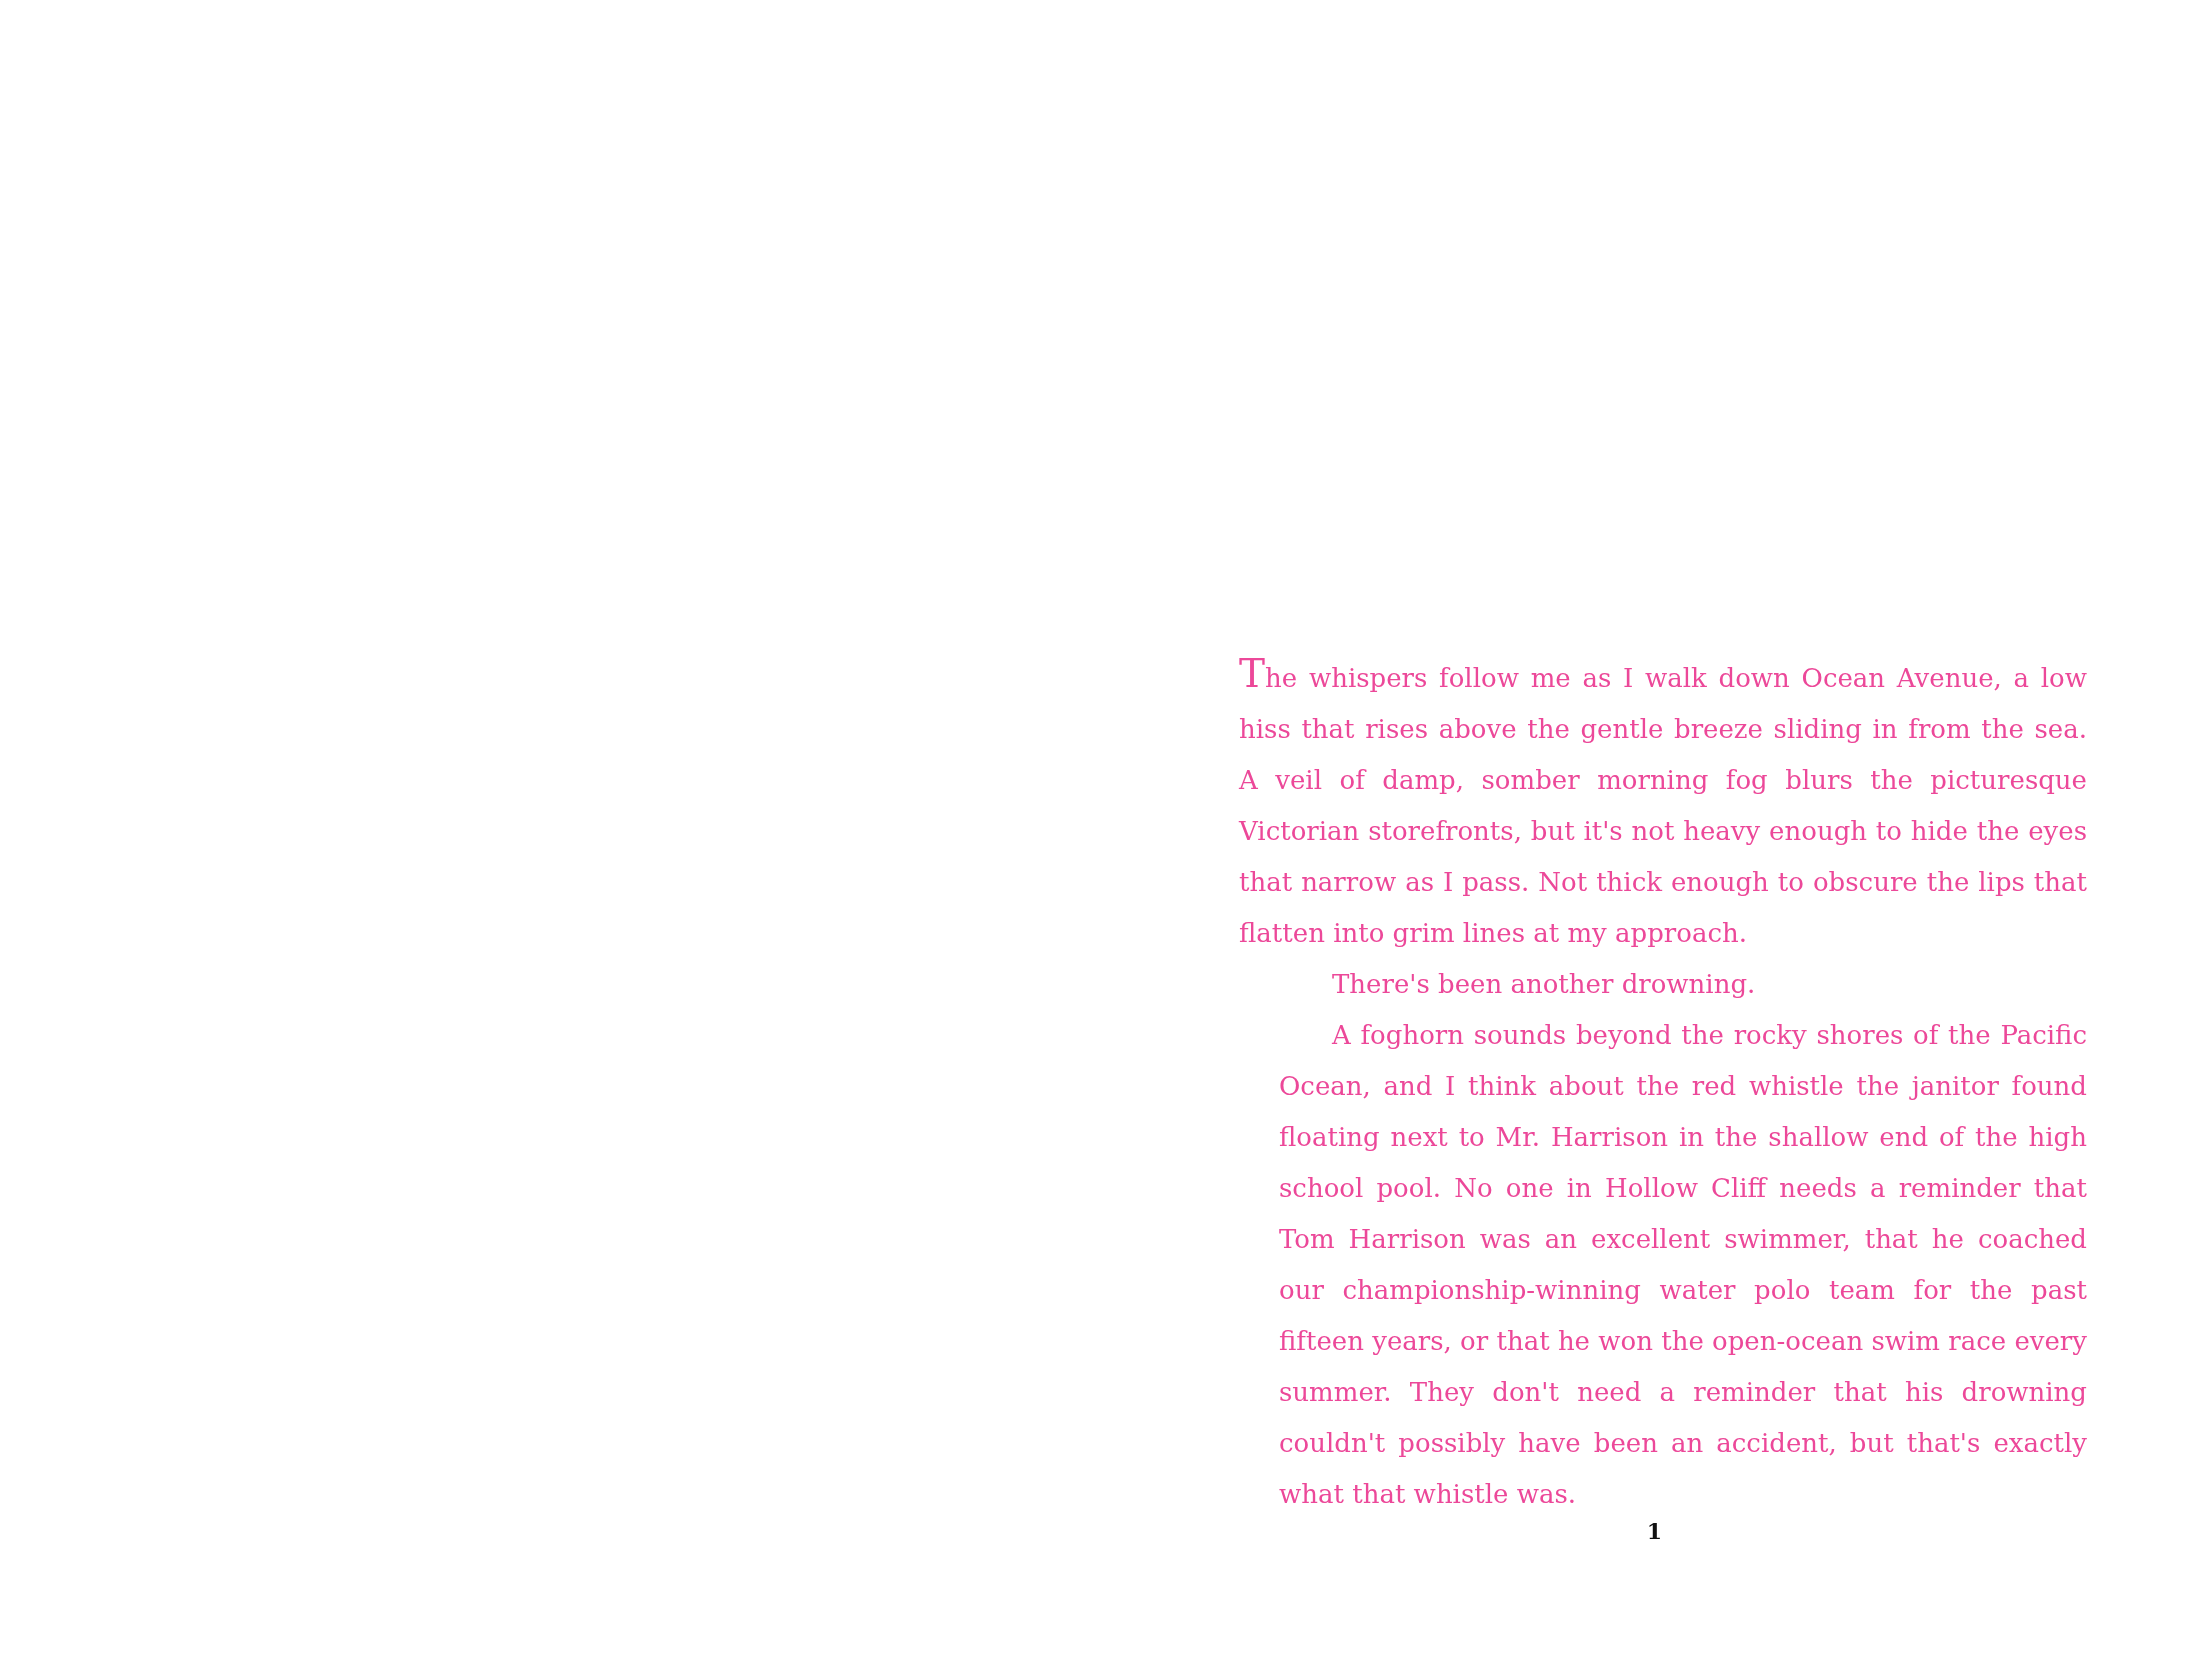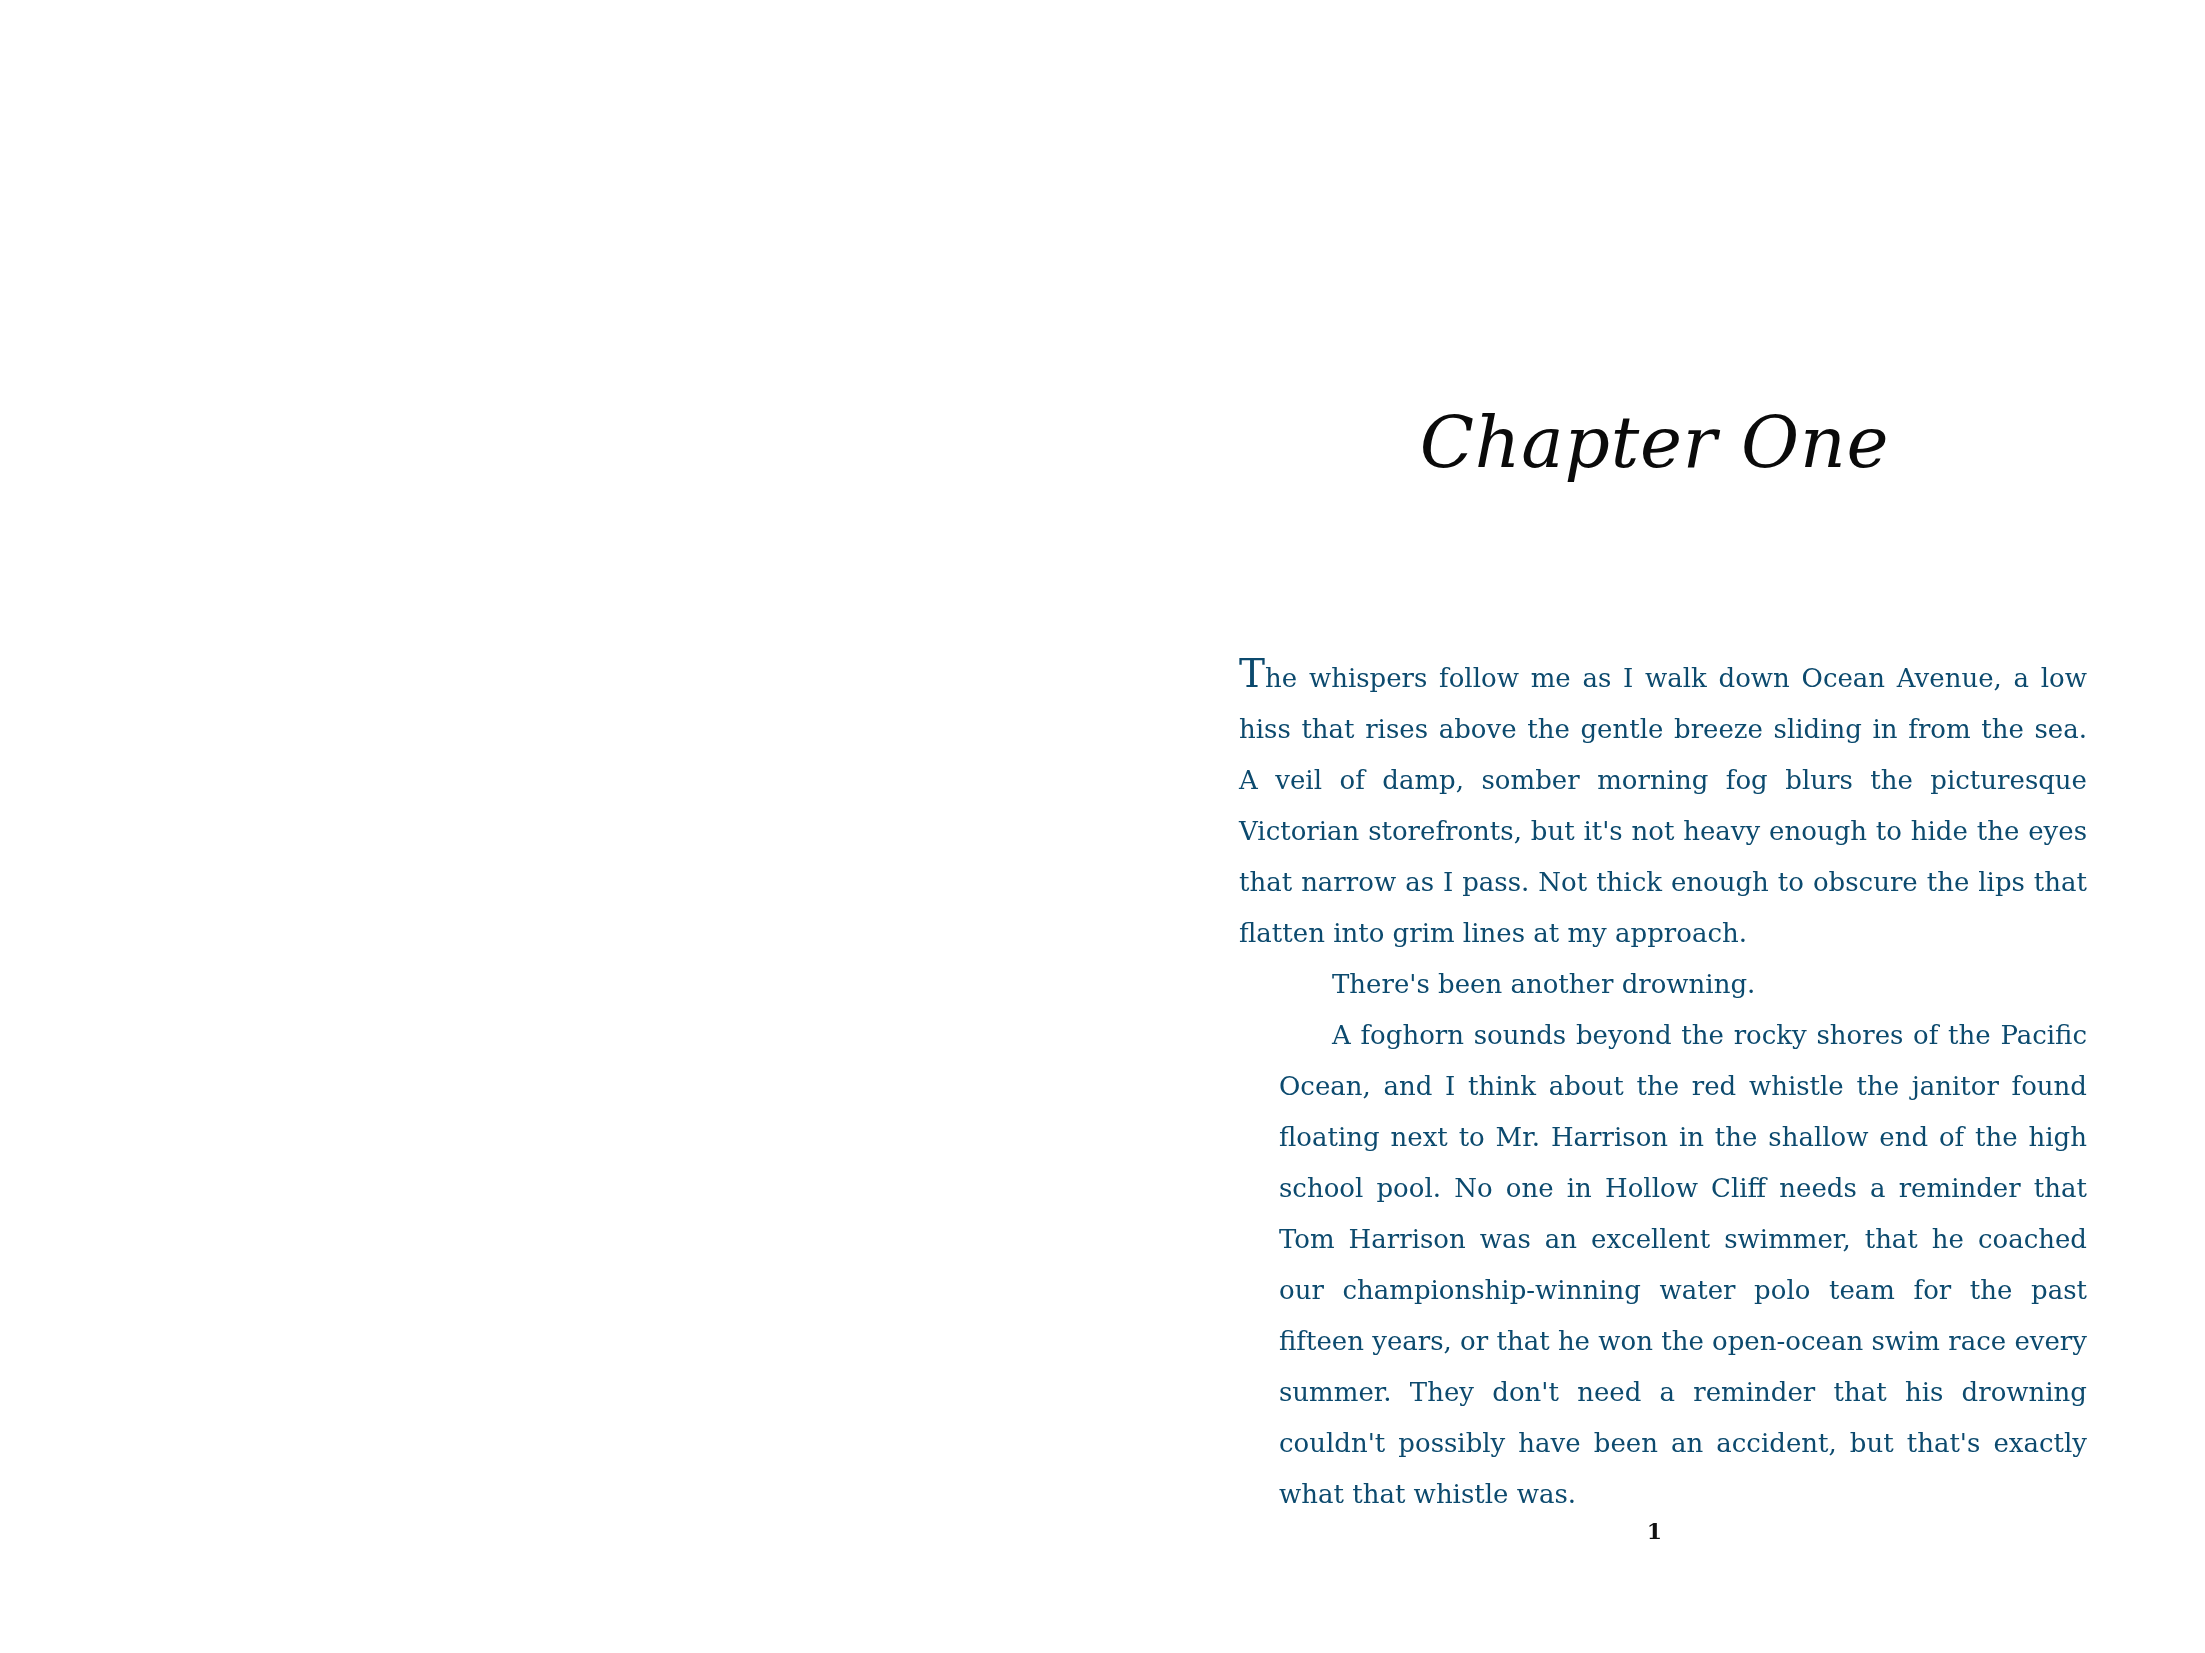--- a/index.html
+++ b/index.html
@@ -51,21 +51,21 @@
   }
 
   .body-block {
     position: absolute;
     left: 136px;
     top: 653px;
     width: 848px;
     font-family: "DejaVu Serif", serif;
     font-size: 26px;
     line-height: 51px;
-    color: #0c4a6e;
+    color: #ec4899;
     text-align: justify;
     text-justify: inter-word;
     hyphens: none;
   }
 
   .body-block p {
     margin: 0;
   }
 
   .body-block p.indented {
@@ -92,21 +92,20 @@
 </style>
 </head>
 <body>
 
 <div class="page-spread">
 
   <div class="verso-page"></div>
 
   <div class="recto-page">
 
-    <div class="chapter-title">Chapter One</div>
 
     <div class="body-block">
       <p class="dropcap-line">The whispers follow me as I walk down Ocean Avenue, a low hiss that rises above the gentle breeze sliding in from the sea. A veil of damp, somber morning fog blurs the picturesque Victorian storefronts, but it's not heavy enough to hide the eyes that narrow as I pass. Not thick enough to obscure the lips that flatten into grim lines at my approach.</p>
       <p class="indented">There's been another drowning.</p>
       <p class="indented">A foghorn sounds beyond the rocky shores of the Pacific Ocean, and I think about the red whistle the janitor found floating next to Mr. Harrison in the shallow end of the high school pool. No one in Hollow Cliff needs a reminder that Tom Harrison was an excellent swimmer, that he coached our championship-winning water polo team for the past fifteen years, or that he won the open-ocean swim race every summer. They don't need a reminder that his drowning couldn't possibly have been an accident, but that's exactly what that whistle was.</p>
     </div>
 
     <div class="folio">1</div>
 
   </div>

